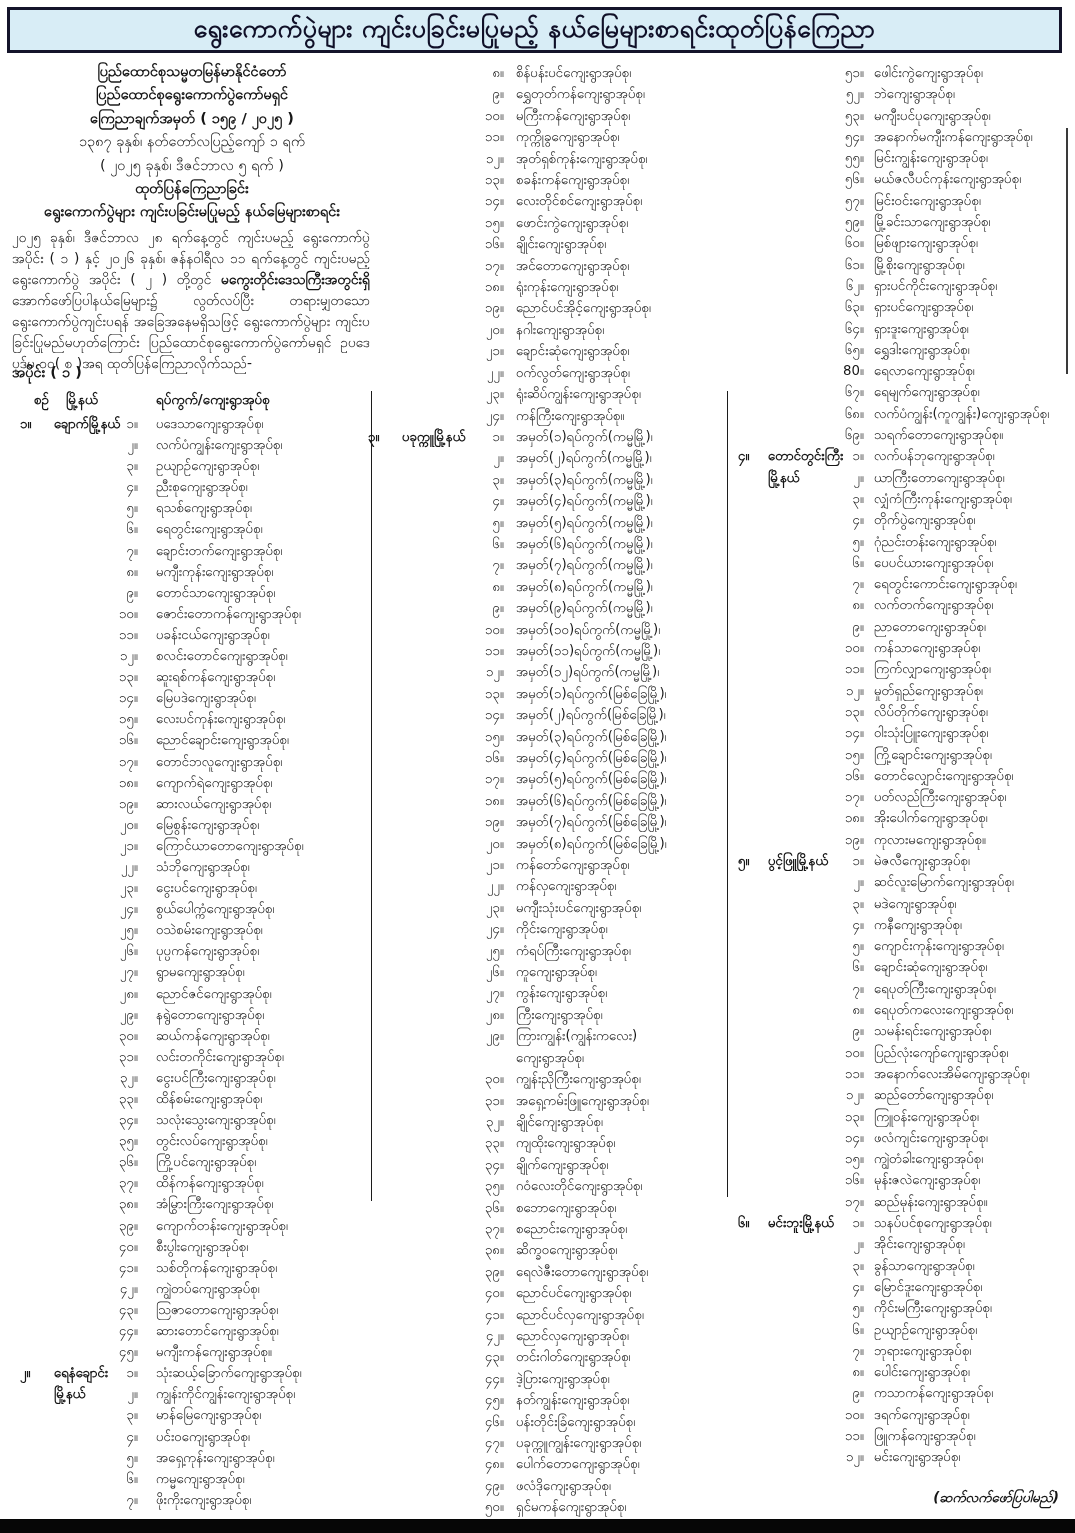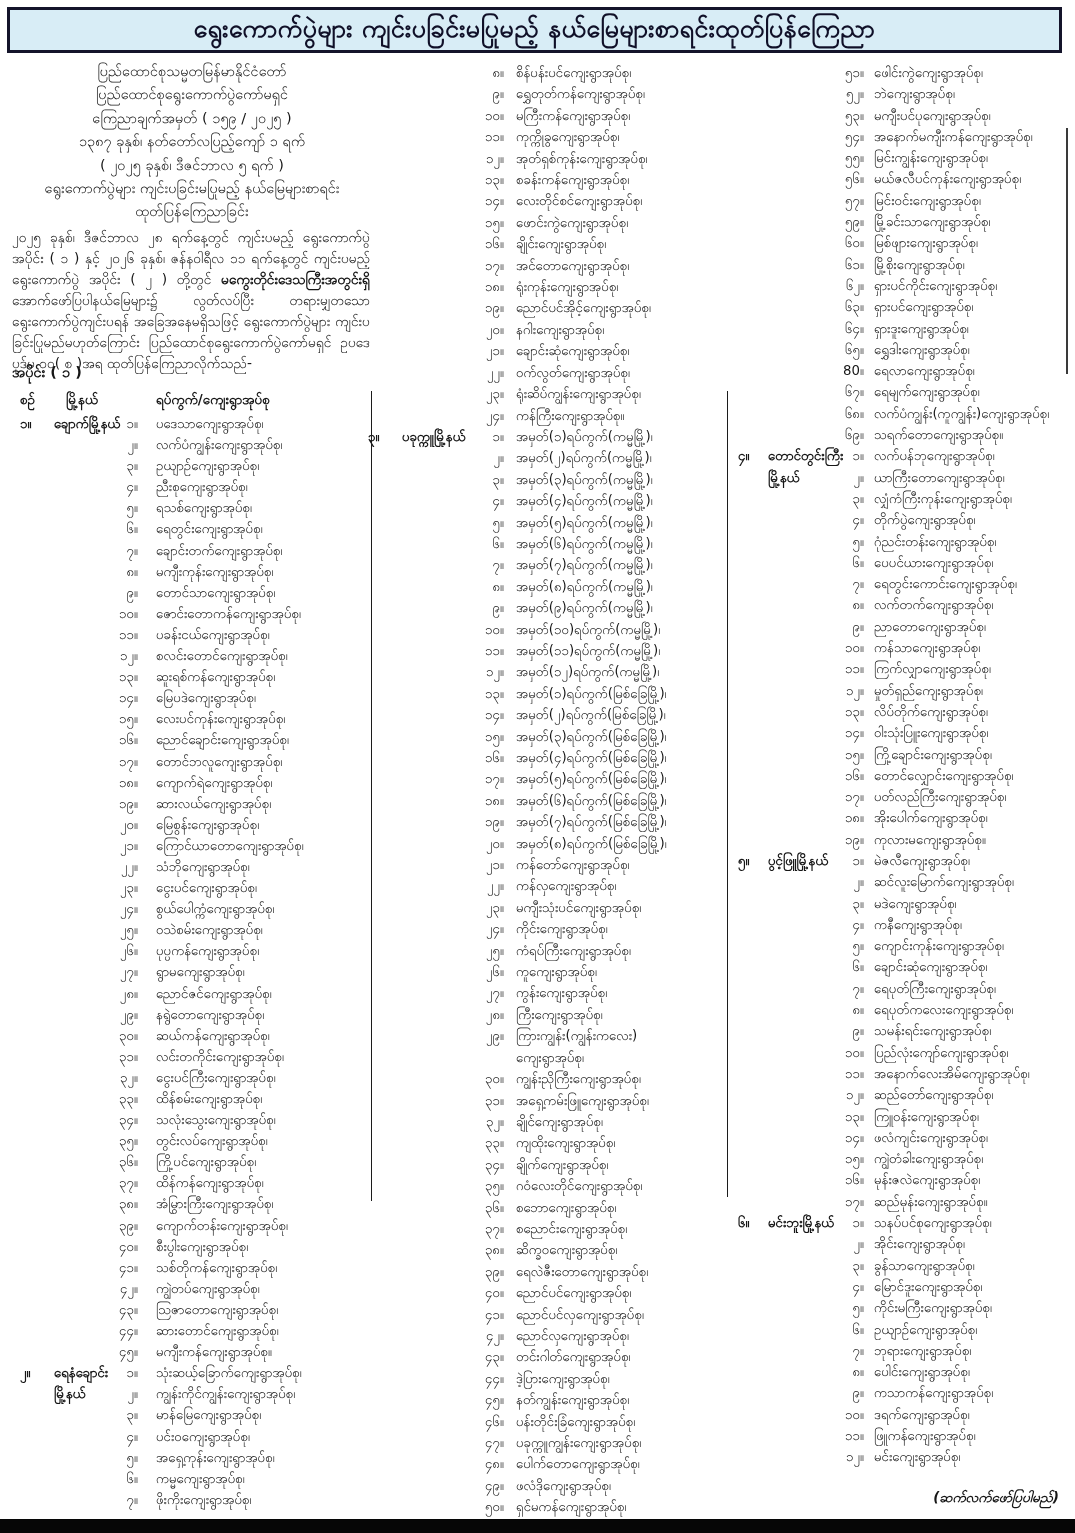--- a/index.html
+++ b/index.html
@@ -4,26 +4,26 @@
 <style>
   html,body{margin:0;padding:0;background:#9a9a9a;}
   .page{position:relative;width:1075px;height:1533px;background:#ffffff;
         font-family:"DejaVu Sans",sans-serif;color:#161616;overflow:hidden;}
   .banner{position:absolute;left:7px;top:7px;width:1055px;height:46px;
           border:3px solid #14142a;background:#d8edf6;
           display:flex;align-items:center;justify-content:center;box-sizing:border-box;}
   .banner h1{margin:4px;font-size:25px;font-weight:bold;color:#101028;letter-spacing:0.5px;white-space:nowrap;}
   .intro{position:absolute;left:14px;top:60px;width:356px;text-align:center;}
   .intro .line{font-size:14.5px;line-height:23.4px;}
-  .intro .line.bold{font-weight:normal;}
+  .intro .line.bold{font-weight:bold;}
   .body-par{position:absolute;left:12px;top:227px;width:358px;margin:0;
             font-size:13.8px;line-height:21px;text-align:justify;}
   .section-label{position:absolute;left:12px;top:363px;font-size:14.5px;font-weight:bold;}
   .thead{position:absolute;left:14px;top:391px;width:352px;height:21px;font-size:13.5px;font-weight:bold;}
-  .thead .h-no{position:absolute;left:6px;text-align:right;}
+  .thead .h-no{position:absolute;left:20px;text-align:right;}
   .thead .h-tsp{position:absolute;left:52px;}
   .thead .h-ward{position:absolute;left:142px;}
   .col{position:absolute;overflow:hidden;}
   .col .row{position:relative;}
   .col1{left:14px;top:413px;width:352px;}
   .col2{left:360px;top:62px;width:362px;}
   .col3{left:724px;top:62px;width:348px;margin-left:8px;}
   .col1 .row{min-height:21.1px;line-height:21.1px;font-size:13.3px;}
   .col2 .row{min-height:21.4px;line-height:21.4px;font-size:13.3px;}
   .col3 .row{min-height:21.3px;line-height:21.3px;font-size:13.3px;}
@@ -55,22 +55,22 @@
   <div class="banner" style="background: rgb(216, 237, 246); border-color: rgb(20, 20, 42);">
     <h1>ရွေးကောက်ပွဲများ ကျင်းပခြင်းမပြုမည့် နယ်မြေများစာရင်းထုတ်ပြန်ကြေညာ</h1>
   </div>
 
   <div class="intro" id="intro">
       <div class="line bold">ပြည်ထောင်စုသမ္မတမြန်မာနိုင်ငံတော်</div>
       <div class="line bold">ပြည်ထောင်စုရွေးကောက်ပွဲကော်မရှင်</div>
       <div class="line bold">ကြေညာချက်အမှတ် ( ၁၅၉ / ၂၀၂၅ )</div>
       <div class="line">၁၃၈၇ ခုနှစ်၊ နတ်တော်လပြည့်ကျော် ၁ ရက်</div>
       <div class="line">( ၂၀၂၅ ခုနှစ်၊ ဒီဇင်ဘာလ ၅ ရက် )</div>
+      <div class="line bold">ထုတ်ပြန်ကြေညာခြင်း</div>
       <div class="line bold">ရွေးကောက်ပွဲများ ကျင်းပခြင်းမပြုမည့် နယ်မြေများစာရင်း</div>
-      <div class="line bold">ထုတ်ပြန်ကြေညာခြင်း</div>
     </div>
 
   <p class="body-par"><span>၂၀၂၅ ခုနှစ်၊ ဒီဇင်ဘာလ ၂၈ ရက်နေ့တွင် ကျင်းပမည့် ရွေးကောက်ပွဲ အပိုင်း ( ၁ ) နှင့် ၂၀၂၆ ခုနှစ်၊ ဇန်နဝါရီလ ၁၁ ရက်နေ့တွင် ကျင်းပမည့် ရွေးကောက်ပွဲ အပိုင်း ( ၂ ) တို့တွင် </span><b>မကွေးတိုင်းဒေသကြီးအတွင်းရှိ</b><span> အောက်ဖော်ပြပါနယ်မြေများ၌ လွတ်လပ်ပြီး တရားမျှတသော ရွေးကောက်ပွဲကျင်းပရန် အခြေအနေမရှိသဖြင့် ရွေးကောက်ပွဲများ ကျင်းပခြင်းပြုမည်မဟုတ်ကြောင်း ပြည်ထောင်စုရွေးကောက်ပွဲကော်မရှင် ဥပဒေ ပုဒ်မ ၁၀( စ )အရ ထုတ်ပြန်ကြေညာလိုက်သည်-</span></p>
 
   <div class="section-label">အပိုင်း ( ၁ )</div>
 
   <div class="thead">
     <span class="h-no">စဉ်</span>
     <span class="h-tsp">မြို့နယ်</span>
     <span class="h-ward">ရပ်ကွက်/ကျေးရွာအုပ်စု</span>

